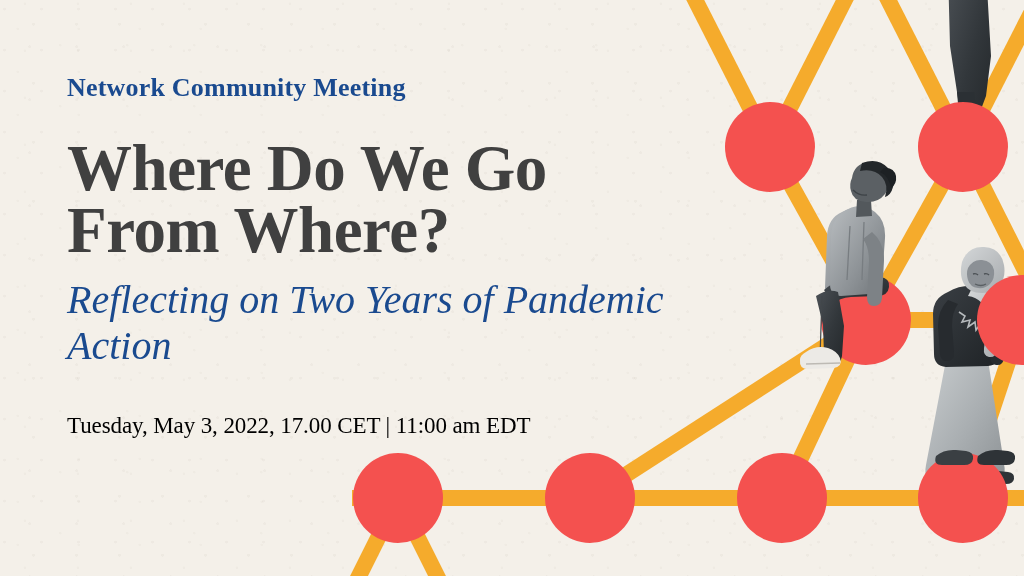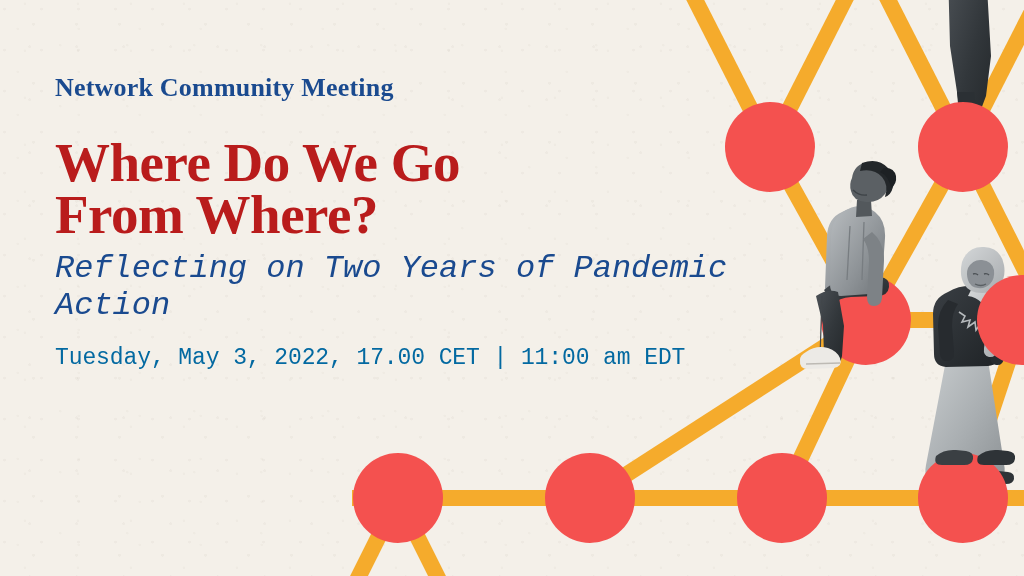--- a/index.html
+++ b/index.html
@@ -30,58 +30,58 @@
       radial-gradient(circle at 63% 88%, rgba(160,150,135,.12) 0 1.2px, transparent 1.6px),
       radial-gradient(circle at 90% 74%, rgba(160,150,135,.10) 0 1.1px, transparent 1.5px);
     background-size: 37px 41px, 53px 47px, 43px 59px, 61px 43px, 47px 53px, 67px 61px;
   }
   #graphic-layer { position:absolute; inset:0; z-index:2; }
   #graphic-layer svg { display:block; width:1024px; height:576px; }
 
   
   #text-block {
     position:absolute;
-    left:55px; top:74px;
+    left:67px; top:74px;
     width:700px;
     z-index:5;
   }
   #eyebrow {
     font-family:"Liberation Serif", serif;
     font-weight:700;
     font-size:26px;
     letter-spacing:.2px;
     color:#1a4a8f;
     line-height:1.1;
   }
   #headline {
     font-family:"Liberation Serif", serif;
     font-weight:700;
-    font-size:55px;
+    font-size:65px;
     line-height:.96;
     letter-spacing:-0.5px;
-    color:#b91c1c;
+    color:#404040;
     margin-top:34px;
     max-width:690px;
   }
   #subhead {
-    font-family:Liberation Mono, monospace;
+    font-family:Liberation Serif, serif;
     font-style:italic;
     font-weight:400;
-    font-size:32px;
+    font-size:40px;
     line-height:1.15;
     color:#1a4a8f;
-    margin-top:9px;
+    margin-top:16px;
   }
   #datetime {
-    font-family:Liberation Mono, monospace;
+    font-family:Liberation Serif, serif;
     font-weight:400;
     font-size:23px;
     letter-spacing:-0.1px;
-    color:#0369a1;
-    margin-top:20px;
+    color:#000000;
+    margin-top:44px;
   }
 </style>
 </head>
 <body>
 
 <div id="stage">
 
   <div id="paper-texture"></div>
 
   <div id="graphic-layer">

